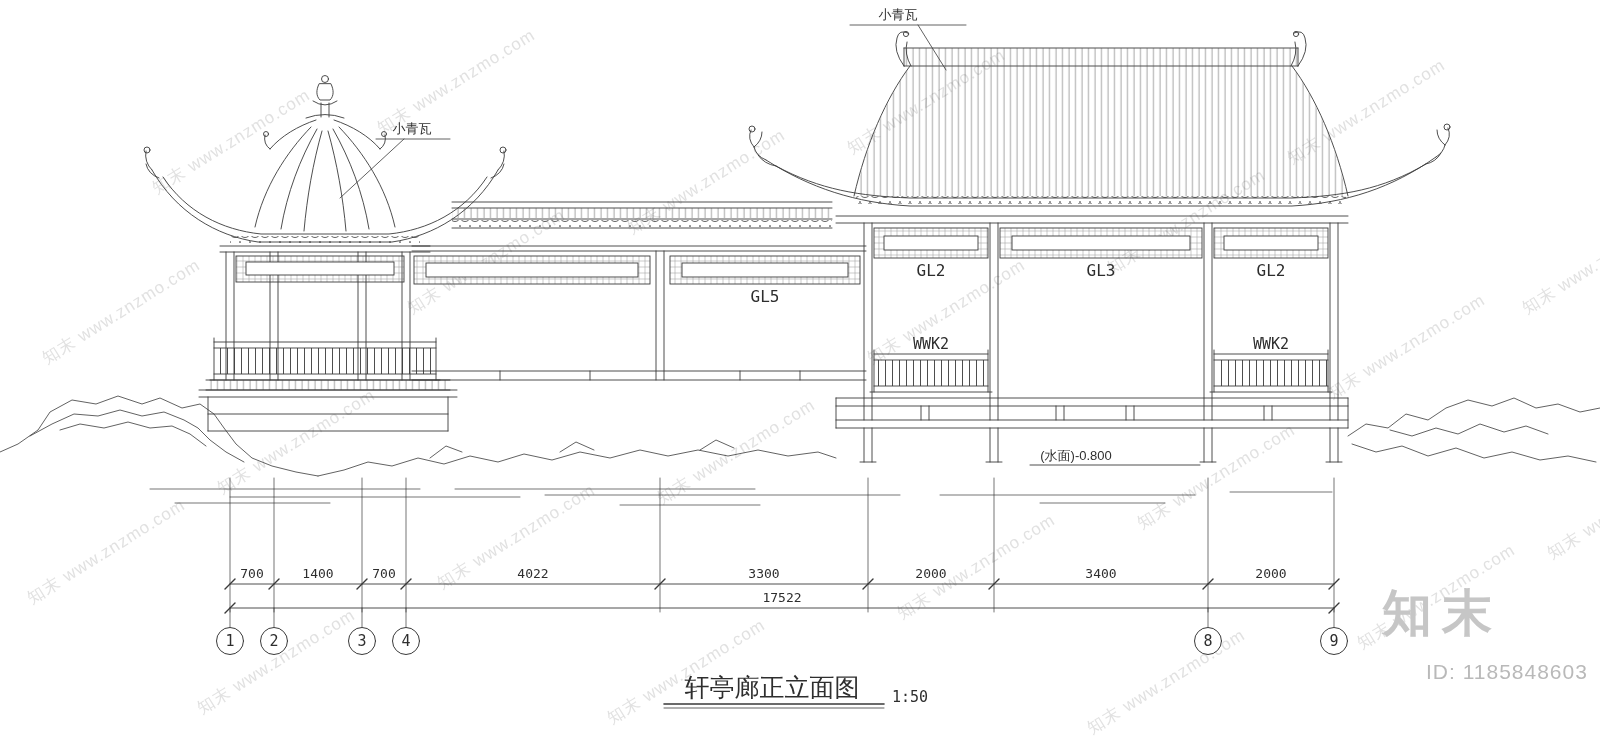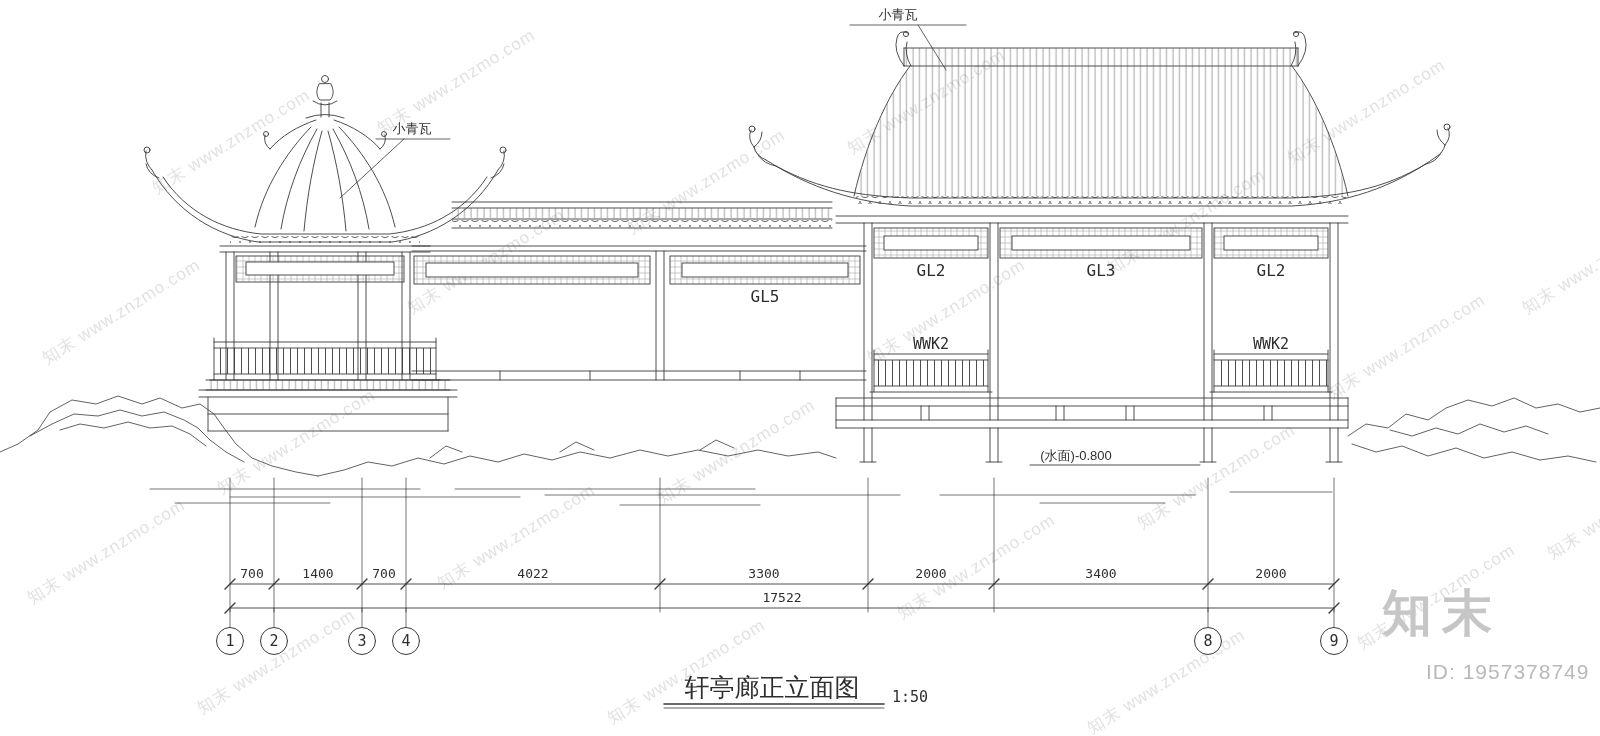--- a/index.html
+++ b/index.html
@@ -266,15 +266,15 @@
     <text x="362" y="646" font-size="15" text-anchor="middle" class="t-cad">3</text>
     <text x="406" y="646" font-size="15" text-anchor="middle" class="t-cad">4</text>
     <text x="1208" y="646" font-size="15" text-anchor="middle" class="t-cad">8</text>
     <text x="1334" y="646" font-size="15" text-anchor="middle" class="t-cad">9</text>
 
     <text x="772" y="696" font-size="25" text-anchor="middle" class="t-cn">轩亭廊正立面图</text>
     <text x="892" y="702" font-size="15" text-anchor="start" class="t-cad">1:50</text>
   </svg>
 
   <div class="brand">知末</div>
-  <div class="docid">ID: 1957378749</div>
+  <div class="docid">ID: 1185848603</div>
 
 </div>
 
 </body></html>

